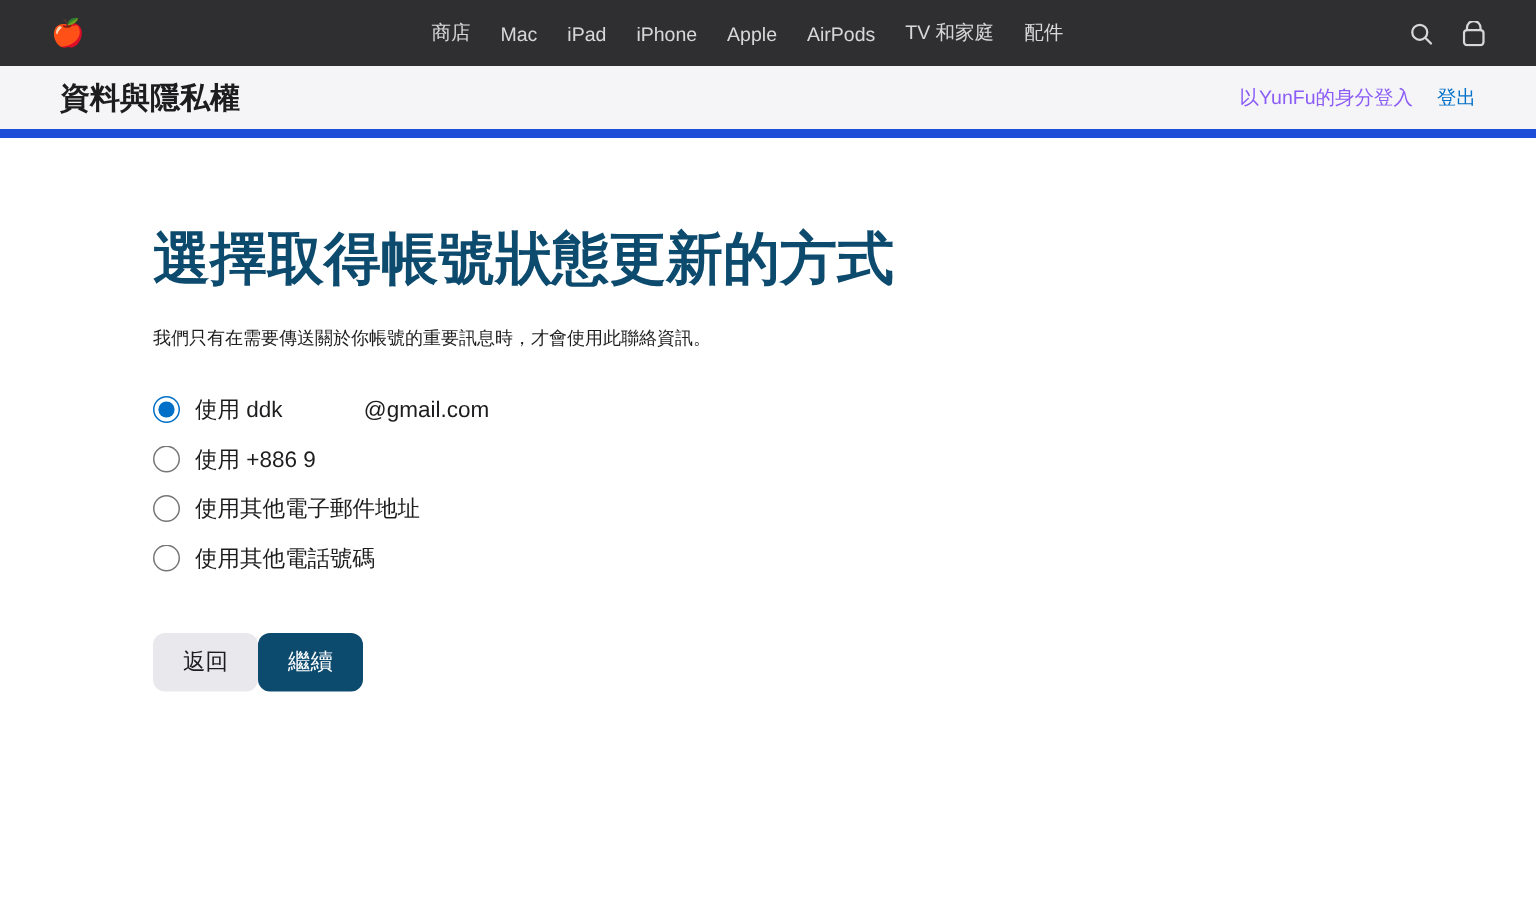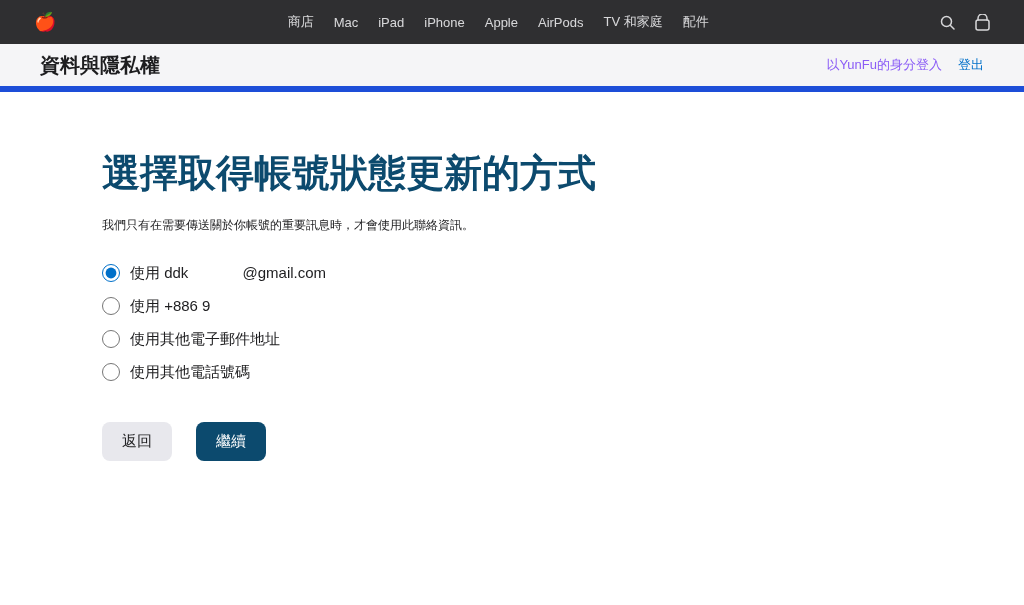--- a/index.html
+++ b/index.html
@@ -130,21 +130,21 @@
 
     .radio-label {
       font-size: 15px;
       color: #1d1d1f;
       cursor: pointer;
     }
 
     
     .button-row {
       display: flex;
-      gap: 24px;
+      gap: 0;
     }
 
     .btn-back {
       padding: 10px 20px;
       background: #e8e8ed;
       color: #1d1d1f;
       border: none;
       border-radius: 8px;
       font-size: 15px;
       cursor: pointer;

